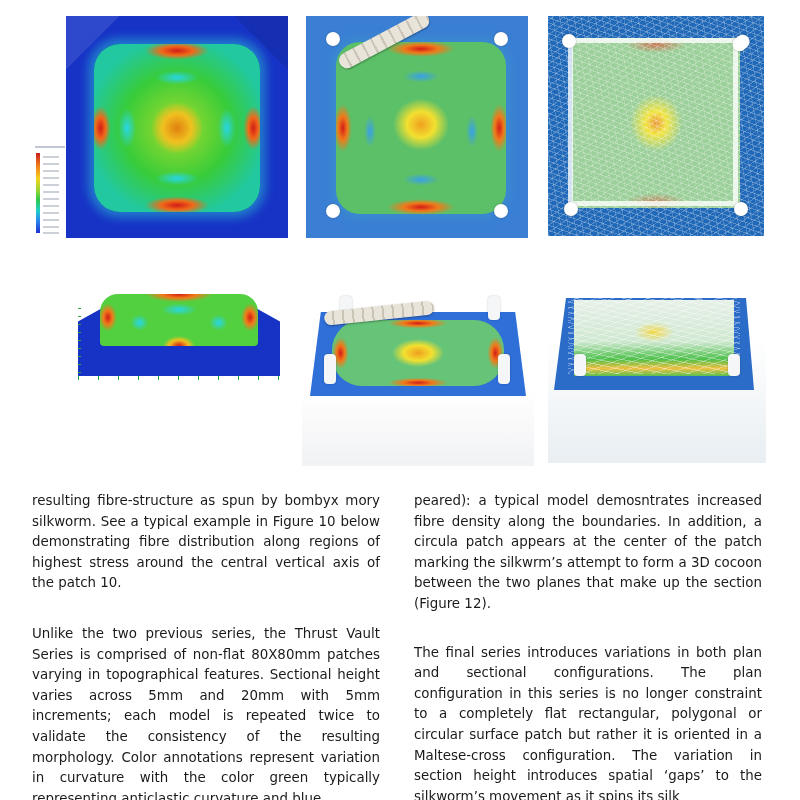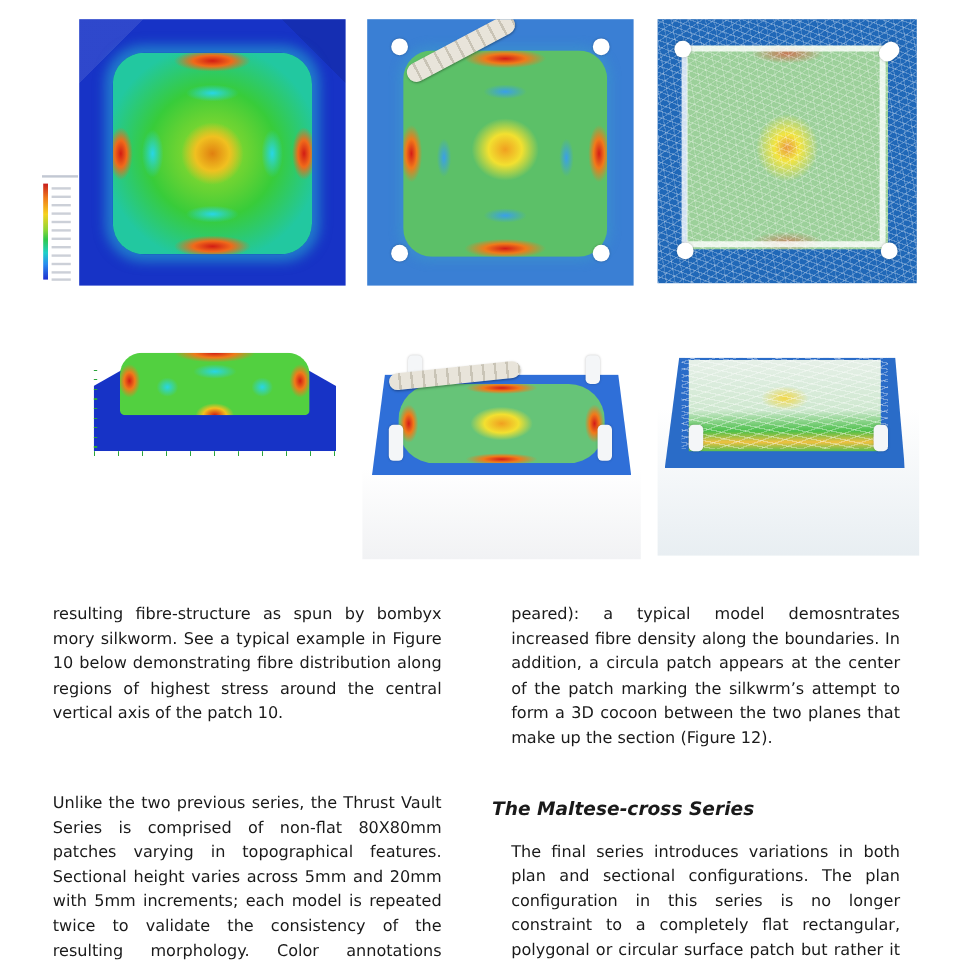--- a/index.html
+++ b/index.html
@@ -114,21 +114,21 @@
       linear-gradient(#e6f0e8 0%, #cfe8d0 55%, #4cc04a 78%, #f0c040 90%, #58c050 100%); }
   .figF .silk { position: absolute; left: 20px; top: 24px; width: 172px; height: 92px;
     background:
       repeating-linear-gradient(12deg, rgba(255,255,255,.35) 0 1px, transparent 1px 5px),
       repeating-linear-gradient(-20deg, rgba(255,255,255,.3) 0 1px, transparent 1px 6px); }
 
   
   .col { position: absolute; top: 487px; width: 356px; font-size: 13.4px; line-height: 20.6px; text-align: justify; }
   .col.left { left: 28px; }
   .col.right { left: 410px; }
-  .col p { margin: 16px; }
+  .col p { margin: 4px; }
   .col h3 { margin: 0; font-size: 15.5px; font-weight: bold; font-style: italic; line-height: 22px; }
   .gap1 { height: 22px; }
   .gap2 { height: 20px; }
 </style>
 </head>
 <body>
 
 <div class="legend">
   <div class="ttl"></div>
   <div class="bar"></div>
@@ -197,15 +197,14 @@
 
 <div class="col left">
   <p>resulting fibre-structure as spun by bombyx mory silkworm. See a typical example in Figure 10 below demonstrating fibre distribution along regions of highest stress around the central vertical axis of the patch 10.</p>
   <div class="gap1"></div>
   <p>Unlike the two previous series, the Thrust Vault Series is comprised of non-flat 80X80mm patches varying in topographical features. Sectional height varies across 5mm and 20mm with 5mm increments; each model is repeated twice to validate the consistency of the resulting morphology. Color annotations represent variation in curvature with the color green typically representing anticlastic curvature and blue</p>
 </div>
 
 <div class="col right">
   <p>peared): a typical model demosntrates increased fibre density along the boundaries. In addition, a circula patch appears at the center of the patch marking the silkwrm’s attempt to form a 3D cocoon between the two planes that make up the section (Figure 12).</p>
   <div class="gap2"></div>
-  <h3>The Maltese-cross Series</h3>
   <p>The final series introduces variations in both plan and sectional configurations. The plan configuration in this series is no longer constraint to a completely flat rectangular, polygonal or circular surface patch but rather it is oriented in a Maltese-cross configuration. The variation in section height introduces spatial ‘gaps’ to the silkworm’s movement as it spins its silk</p>
 </div>
 
 </body></html>

